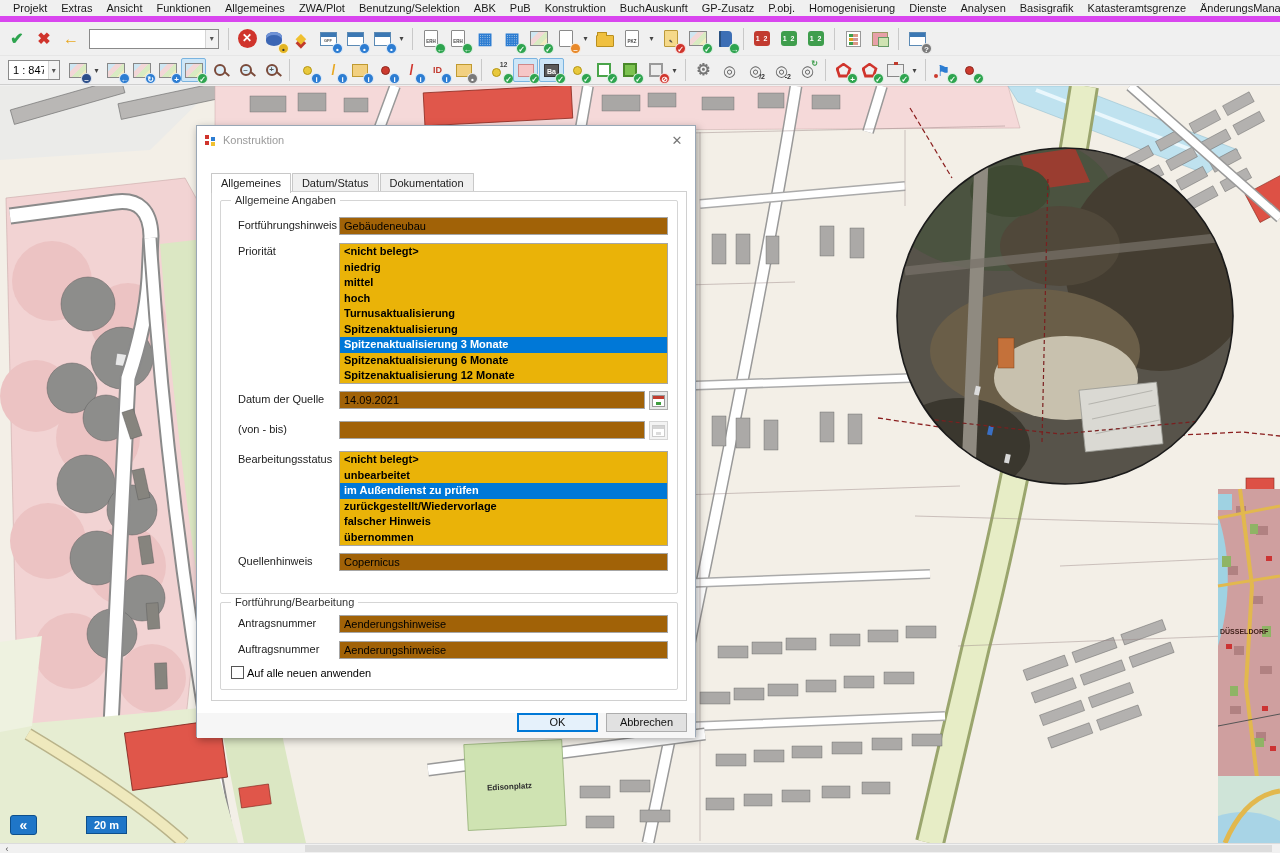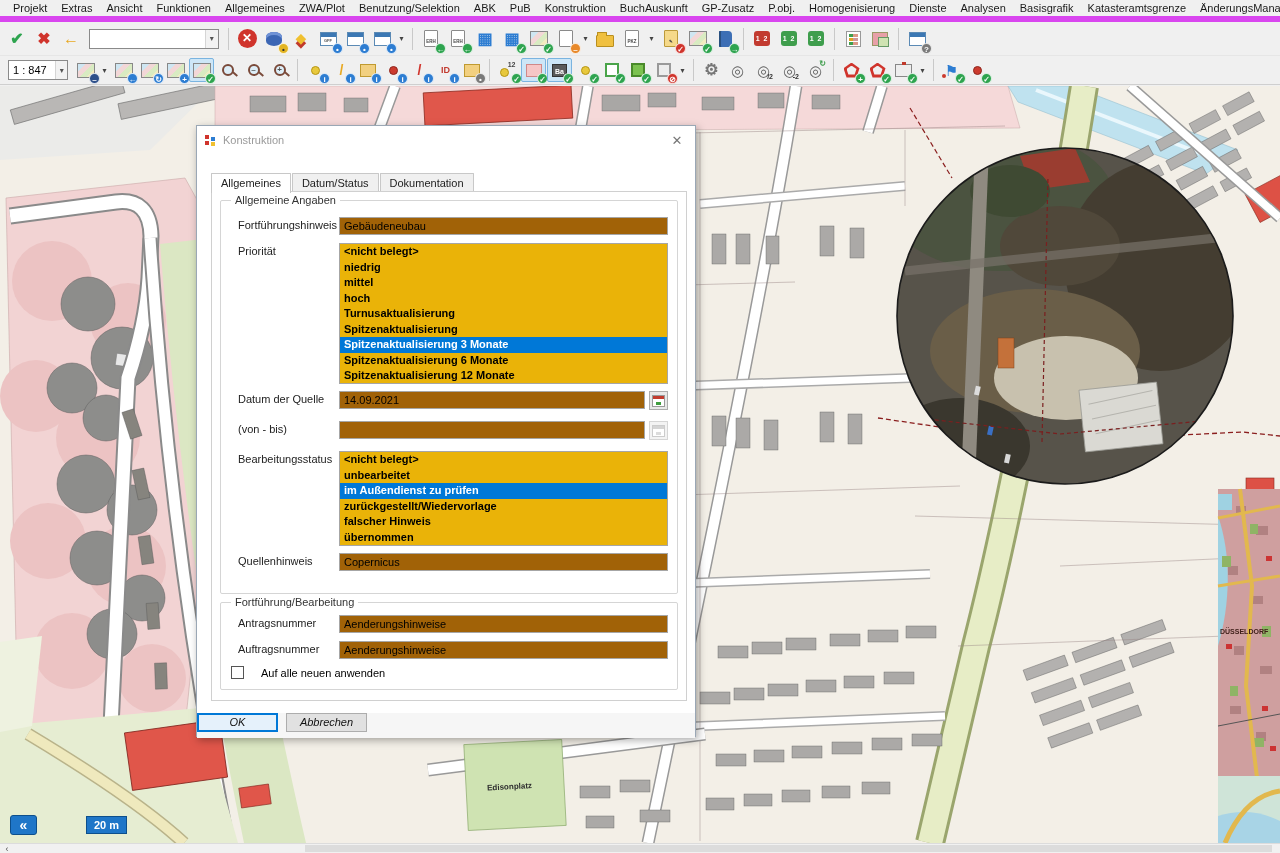--- a/index.html
+++ b/index.html
@@ -20,21 +20,21 @@
   .tbtn.active{background:#cde6f7;border-color:#7ab4e0;}
   .caretbtn{width:11px;height:24px;flex:none;display:flex;align-items:center;justify-content:center;color:#444;font-size:8px;}
   .g16{font-size:16px;font-weight:bold;line-height:1;}
   .green{color:#2ea44f;}.red{color:#d0342c;}.orange{color:#e8a821;}.blue{color:#2d7dd2;}.gray{color:#777;}
   .bdg{position:absolute;right:-3px;bottom:-3px;width:11px;height:11px;border-radius:50%;font:bold 8px/11px "Liberation Sans",sans-serif;text-align:center;color:#fff;border:1px solid rgba(255,255,255,.8);}
   .bdg.g{background:#2ea44f;}.bdg.r{background:#d0342c;}.bdg.b{background:#2d7dd2;}.bdg.o{background:#e8892a;}
   .bdg.k{background:#7a7a7a;}.bdg.y{background:#e3b422;color:#333;}.bdg.n{background:#2d4f8a;}
   .combo{display:flex;align-items:center;border:1px solid #8a8a8a;background:#fff;height:20px;margin:0 4px;}
   .combo input{border:none;outline:none;height:18px;font:11px "Liberation Sans",sans-serif;padding:0 4px;width:100%;}
   .combo .ca{width:15px;height:18px;display:flex;align-items:center;justify-content:center;color:#555;font-size:8px;border-left:1px solid #d5d5d5;background:#f2f2f2;}
-  .combo.w130{width:130px;}.combo.w64{width:60px;}
+  .combo.w130{width:130px;}.combo.w64{width:52px;}
   
   .sh-stop{width:19px;height:19px;border-radius:50%;background:#d0342c;color:#fff;font:bold 12px/19px "Liberation Sans",sans-serif;text-align:center;}
   .sh-db{width:16px;height:14px;background:#3c66b4;border-radius:8px/5px;box-shadow:inset 0 3px 0 #6f92d6;}
   .sh-layer{position:relative;width:18px;height:16px;}
   .sh-layer .d1,.sh-layer .d2{position:absolute;left:0;width:18px;text-align:center;font-size:14px;line-height:14px;}
   .sh-layer .d1{top:4px;color:#c0392b;}.sh-layer .d2{top:0;color:#f0c030;}
   .sh-win{width:17px;height:14px;background:#fff;border:1px solid #5b8ab5;position:relative;font:bold 4px/16px "Liberation Sans",sans-serif;text-align:center;color:#555;}
   .sh-win::before{content:"";position:absolute;top:0;left:0;right:0;height:4px;background:#3c78b4;}
   .sh-doc{width:14px;height:17px;background:#fff;border:1px solid #8a8a8a;border-radius:1px;font:bold 4.5px/21px "Liberation Sans",sans-serif;text-align:center;color:#444;}
   .sh-doc.yel{background:#f5d98a;border-color:#bc9a3a;}
@@ -101,23 +101,23 @@
   .txt{flex:1;height:18px;border:1px solid #a6a6a6;font:11px "Liberation Sans",sans-serif;padding:0 4px;outline:none;background:#a16207;}
   .lst{flex:1;border:1px solid #a6a6a6;background:#eab308;overflow:hidden;font-weight:bold;}
   .lst .opt{height:15.5px;line-height:15.5px;padding:0 4px;white-space:nowrap;}
   .lst .opt.sel{background:#0078d7;color:#fff;}
   .calbtn{width:19px;height:19px;border:1px solid #adadad;background:#e8e8e8;margin-left:4px;display:flex;align-items:center;justify-content:center;flex:none;}
   .cal{width:13px;height:12px;background:#fff;border:1px solid #9a9a9a;position:relative;}
   .cal::before{content:"";position:absolute;top:0;left:0;right:0;height:3px;background:#c23b2e;}
   .cal::after{content:"";position:absolute;left:3px;top:6px;width:5px;height:3px;background:#3f9e3f;}
   .calbtn.dis{opacity:.5;}
   .calbtn.dis .cal::before{background:#aaa;}.calbtn.dis .cal::after{background:#bbb;}
-  .cbrow{position:absolute;left:10px;display:flex;align-items:center;gap:17px;}
+  .cbrow{position:absolute;left:10px;display:flex;align-items:center;gap:3px;}
   .cb{width:13px;height:13px;border:1px solid #555;background:#fff;}
-  .btnrow{position:absolute;left:0;right:0;top:587px;height:25px;background:#f6f6f6;display:flex;gap:8px;padding-right:22px;font-style:italic;}
+  .btnrow{position:absolute;left:0;right:0;top:587px;height:25px;background:#f6f6f6;display:flex;justify-content:flex-end;gap:8px;padding-right:8px;}
   .btn{width:81px;height:19px;background:#e1e1e1;border:1px solid #adadad;text-align:center;line-height:17px;color:#111;}
   .btn.focus{border-color:#0078d7;box-shadow:inset 0 0 0 1px #0078d7;background:#e5f1fb;}
 
   
   .hscroll{position:absolute;left:0;top:843px;width:1280px;height:10px;background:#f1f1f1;border-top:1px solid #dcdcdc;}
   .hscroll .arr{position:absolute;left:0;top:0;width:14px;height:10px;color:#555;font:9px/10px "Liberation Sans",sans-serif;text-align:center;}
   .hscroll .thumb{position:absolute;left:305px;right:8px;top:1px;bottom:1px;background:#dcdcdc;}
 </style>
 </head>
 <body>

